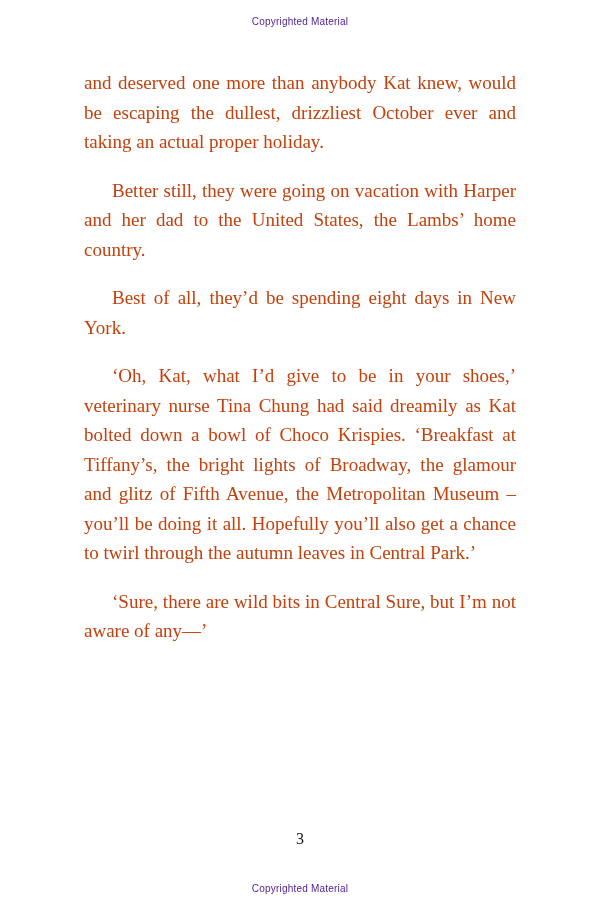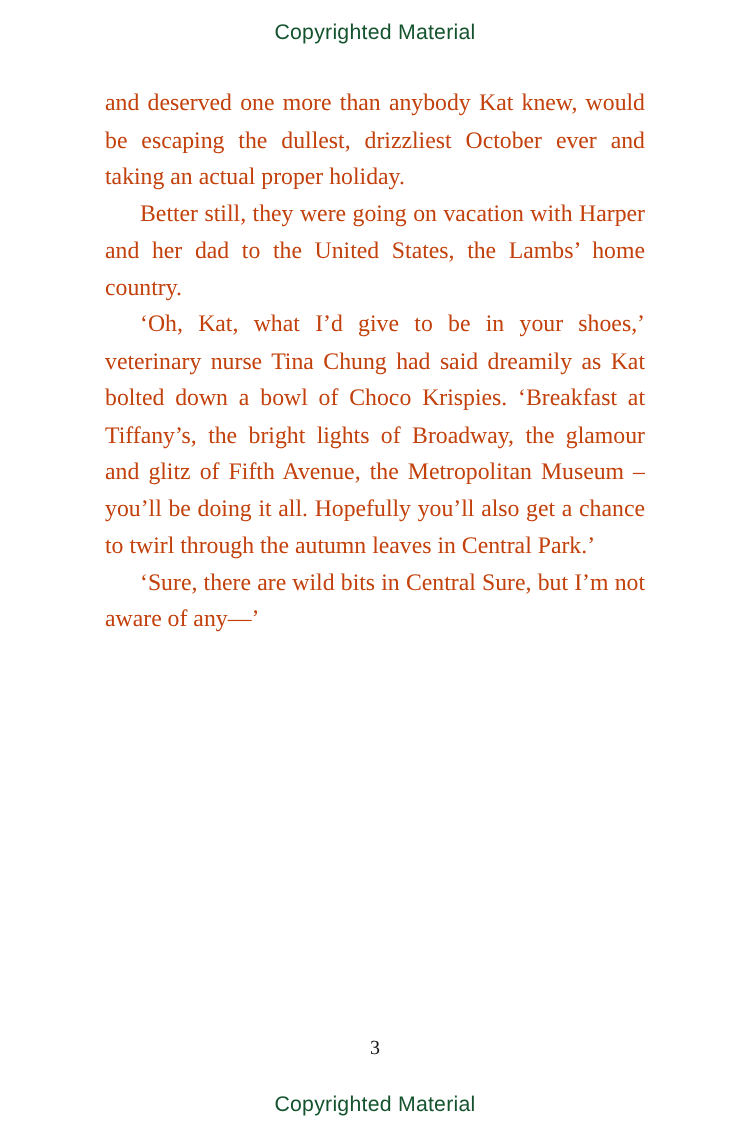--- a/index.html
+++ b/index.html
@@ -14,42 +14,43 @@
       overflow: hidden;
       font-family: "Liberation Serif", serif;
       color: #131313;
     }
     .copyright-notice {
       position: absolute;
       left: 0;
       right: 0;
       text-align: center;
       font-family: "Liberation Sans", sans-serif;
-      font-size: 17px;
-      color: #14532d;
+      font-size: 10px;
+      color: #4c1d95;
       letter-spacing: 0.2px;
     }
     .copyright-top { top: 16px; }
     .copyright-bottom { bottom: 16px; }
     .body-text {
       position: absolute;
       top: 68px;
       left: 84px;
       right: 84px;
       font-size: 19px;
       line-height: 29.5px;
       text-align: justify;
       color: #c2410c;
     }
     .body-text p {
       margin: 0;
       padding: 0;
     }
     .body-text p.indent {
       text-indent: 28px;
+      margin-top: 19px;
     }
     .body-text em {
       font-style: italic;
     }
     .page-number {
       position: absolute;
       left: 0;
       right: 0;
       bottom: 62px;
       text-align: center;
@@ -61,20 +62,21 @@
 </head>
 <body>
 
 <div class="page-root">
 
   <div class="copyright-notice copyright-top">Copyrighted Material</div>
 
   <div class="body-text">
       <p><span>and deserved one more than anybody Kat knew, would be escaping the dullest, drizzliest October ever and taking an actual proper holiday.</span></p>
       <p class="indent"><span>Better still, they were going on vacation with Harper and her dad to the United States, the Lambs’ home country.</span></p>
+      <p class="indent"><span>Best of all, they’d be spending eight days in New York.</span></p>
       <p class="indent"><span>‘Oh, Kat, what I’d give to be in your shoes,’ veterinary nurse Tina Chung had said dreamily as Kat bolted down a bowl of Choco Krispies. ‘Breakfast at Tiffany’s, the bright lights of Broadway, the glamour and glitz of Fifth Avenue, the Metropolitan Museum – you’ll be doing it all. Hopefully you’ll also get a chance to twirl through the autumn leaves in Central Park.’</span></p>
       <p class="indent"><span>‘Sure, there are wild bits in Central Sure, but I’m not aware of any—’</span></p>
     </div>
 
   <div class="page-number">3</div>
 
   <div class="copyright-notice copyright-bottom">Copyrighted Material</div>
 
 </div>
 

